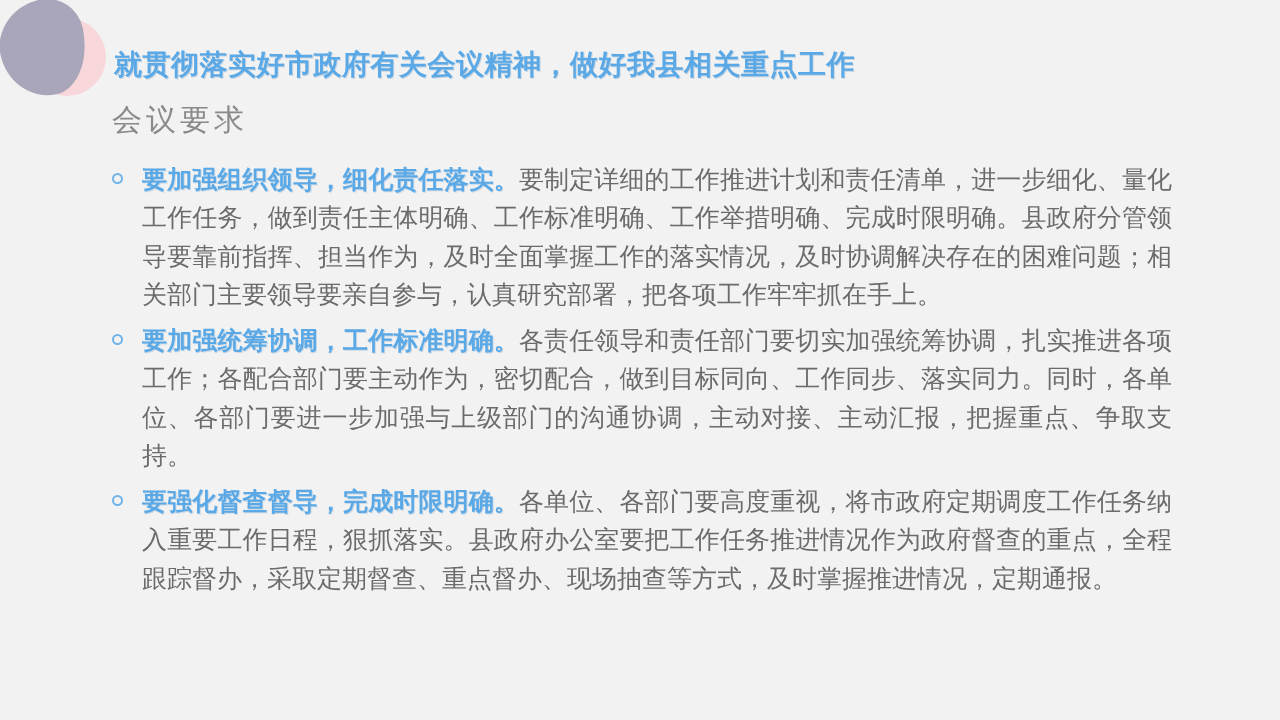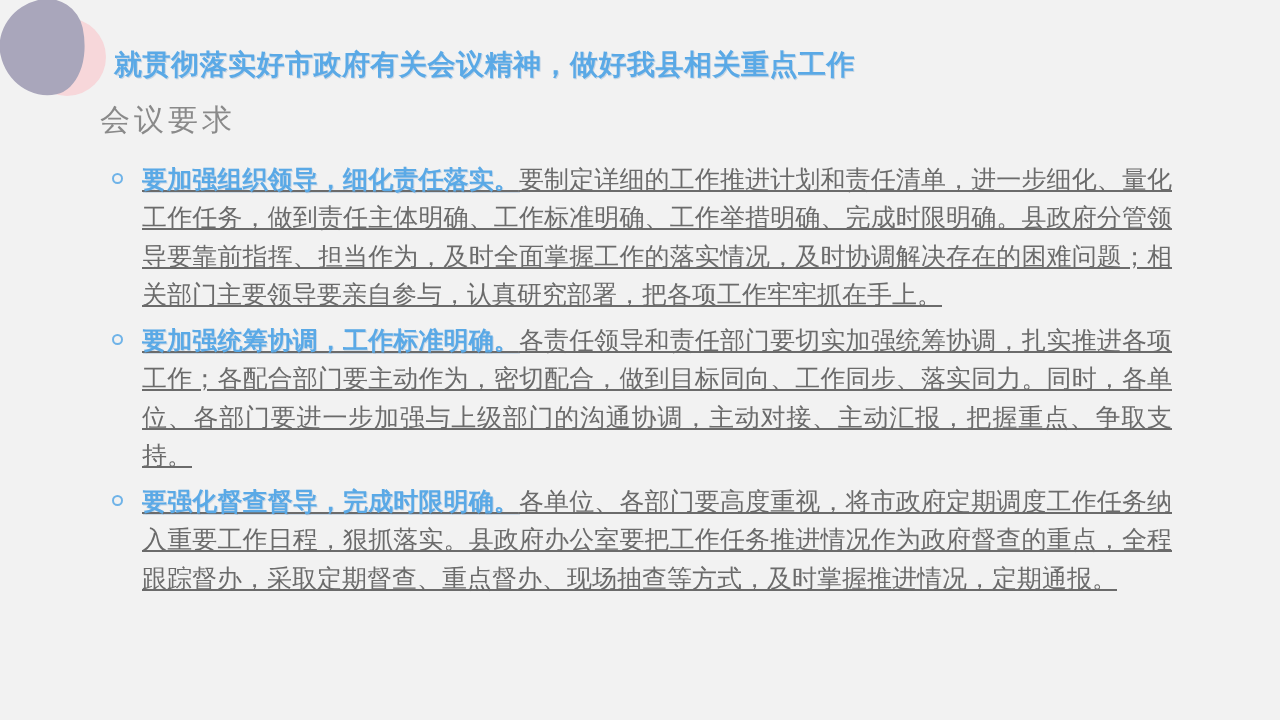--- a/index.html
+++ b/index.html
@@ -58,21 +58,21 @@
     color: #5aa9e6;
     font-weight: bold;
     letter-spacing: 0.5px;
     white-space: nowrap;
     text-shadow: 1px 1px 0 rgba(120,160,200,0.35);
     margin-top: 8px;
   }
 
   .subtitle {
     position: absolute;
-    left: 100px;
+    left: 112px;
     top: 100px;
     font-size: 30px;
     color: #8a8a8a;
     font-family: "DejaVu Serif", serif;
     letter-spacing: 4px;
   }
 
   .body {
     position: absolute;
     left: 112px;
@@ -101,21 +101,20 @@
     border-radius: 50%;
     box-sizing: border-box;
   }
   .bullet-text {
     flex: 1 1 auto;
     font-size: 25px;
     line-height: 1.53;
     color: #6b6b6b;
     text-align: justify;
     text-justify: inter-ideograph;
-    text-decoration: underline;
   }
   .lead {
     color: #5aa9e6;
     font-weight: bold;
     text-shadow: 1px 1px 0 rgba(120,160,200,0.3);
   }
 </style>
 </head>
 <body>
 

